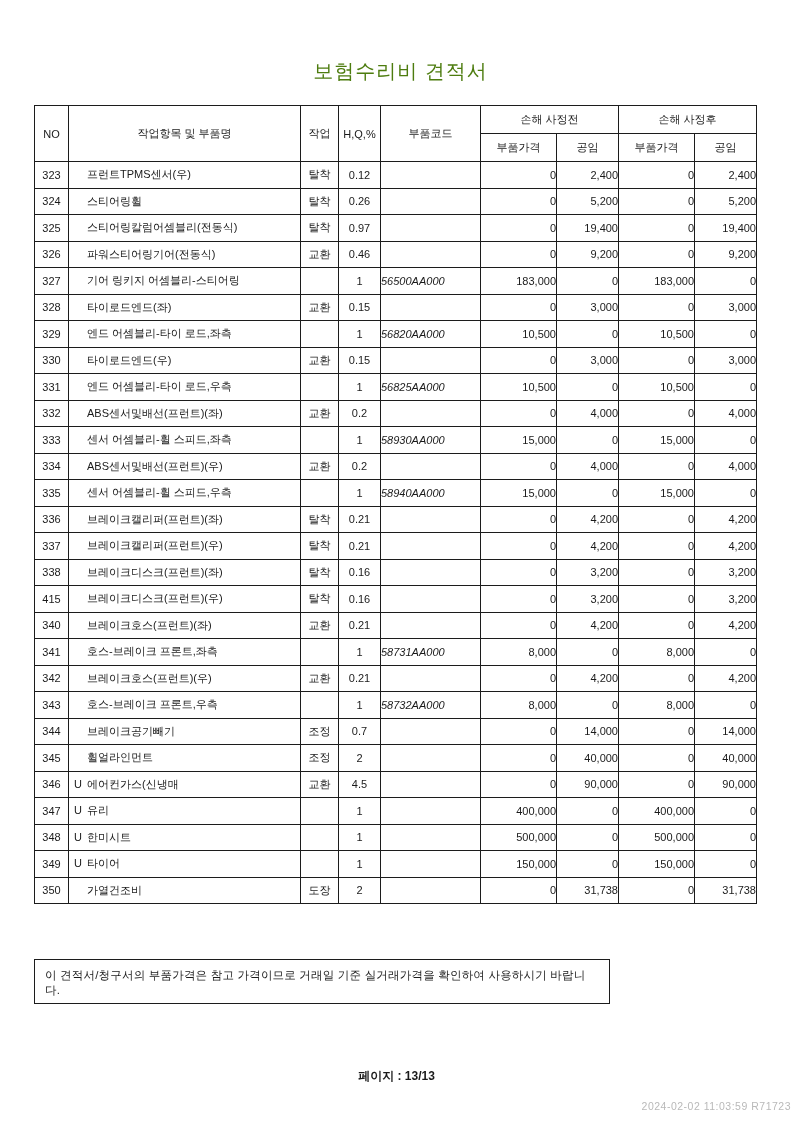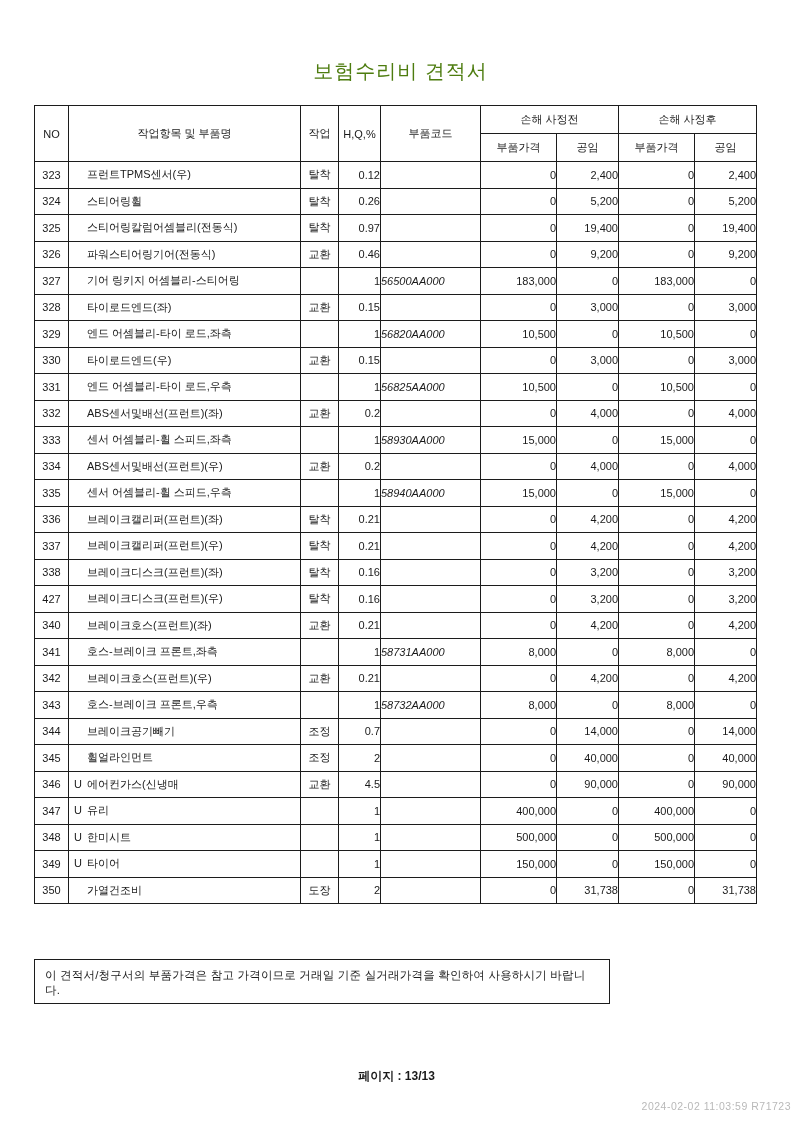--- a/index.html
+++ b/index.html
@@ -28,21 +28,21 @@
     background:#fff;
     font-weight:normal;
   }
   table.est thead tr{height:28px;}
   table.est thead th{text-align:center;vertical-align:middle;}
   table.est tbody tr{height:26.5px;}
   td.c-no{text-align:center;}
   td.c-name{text-align:left;}
   td.c-name .umark{display:inline-block;width:13px;padding-left:5px;}
   td.c-work{text-align:center;}
-  td.c-hq{text-align:right;padding-right:7px;}
+  td.c-hq{text-align:center;padding-right:7px;}
   td.c-code{text-align:left;padding-left:5px;font-style:italic;}
   td.c-money{text-align:right;padding-right:5px;}
   .notice{
     position:absolute;left:34px;top:959px;width:576px;height:45px;
     box-sizing:border-box;border:1px solid #1c1c1c;
     font-size:11.5px;padding:8px 10px;letter-spacing:0.2px;
   }
   .brand{
     position:absolute;top:1038px;left:0;width:793px;
     text-align:center;font-size:14px;font-weight:bold;color:#111;
@@ -263,21 +263,21 @@
       <td class="c-name"><span class="umark"></span><span>브레이크디스크(프런트)(좌)</span></td>
       <td class="c-work">탈착</td>
       <td class="c-hq">0.16</td>
       <td class="c-code"></td>
       <td class="c-money">0</td>
       <td class="c-money">3,200</td>
       <td class="c-money">0</td>
       <td class="c-money">3,200</td>
     </tr>
         <tr>
-      <td class="c-no">427</td>
+      <td class="c-no">415</td>
       <td class="c-name"><span class="umark"></span><span>브레이크디스크(프런트)(우)</span></td>
       <td class="c-work">탈착</td>
       <td class="c-hq">0.16</td>
       <td class="c-code"></td>
       <td class="c-money">0</td>
       <td class="c-money">3,200</td>
       <td class="c-money">0</td>
       <td class="c-money">3,200</td>
     </tr>
         <tr>

